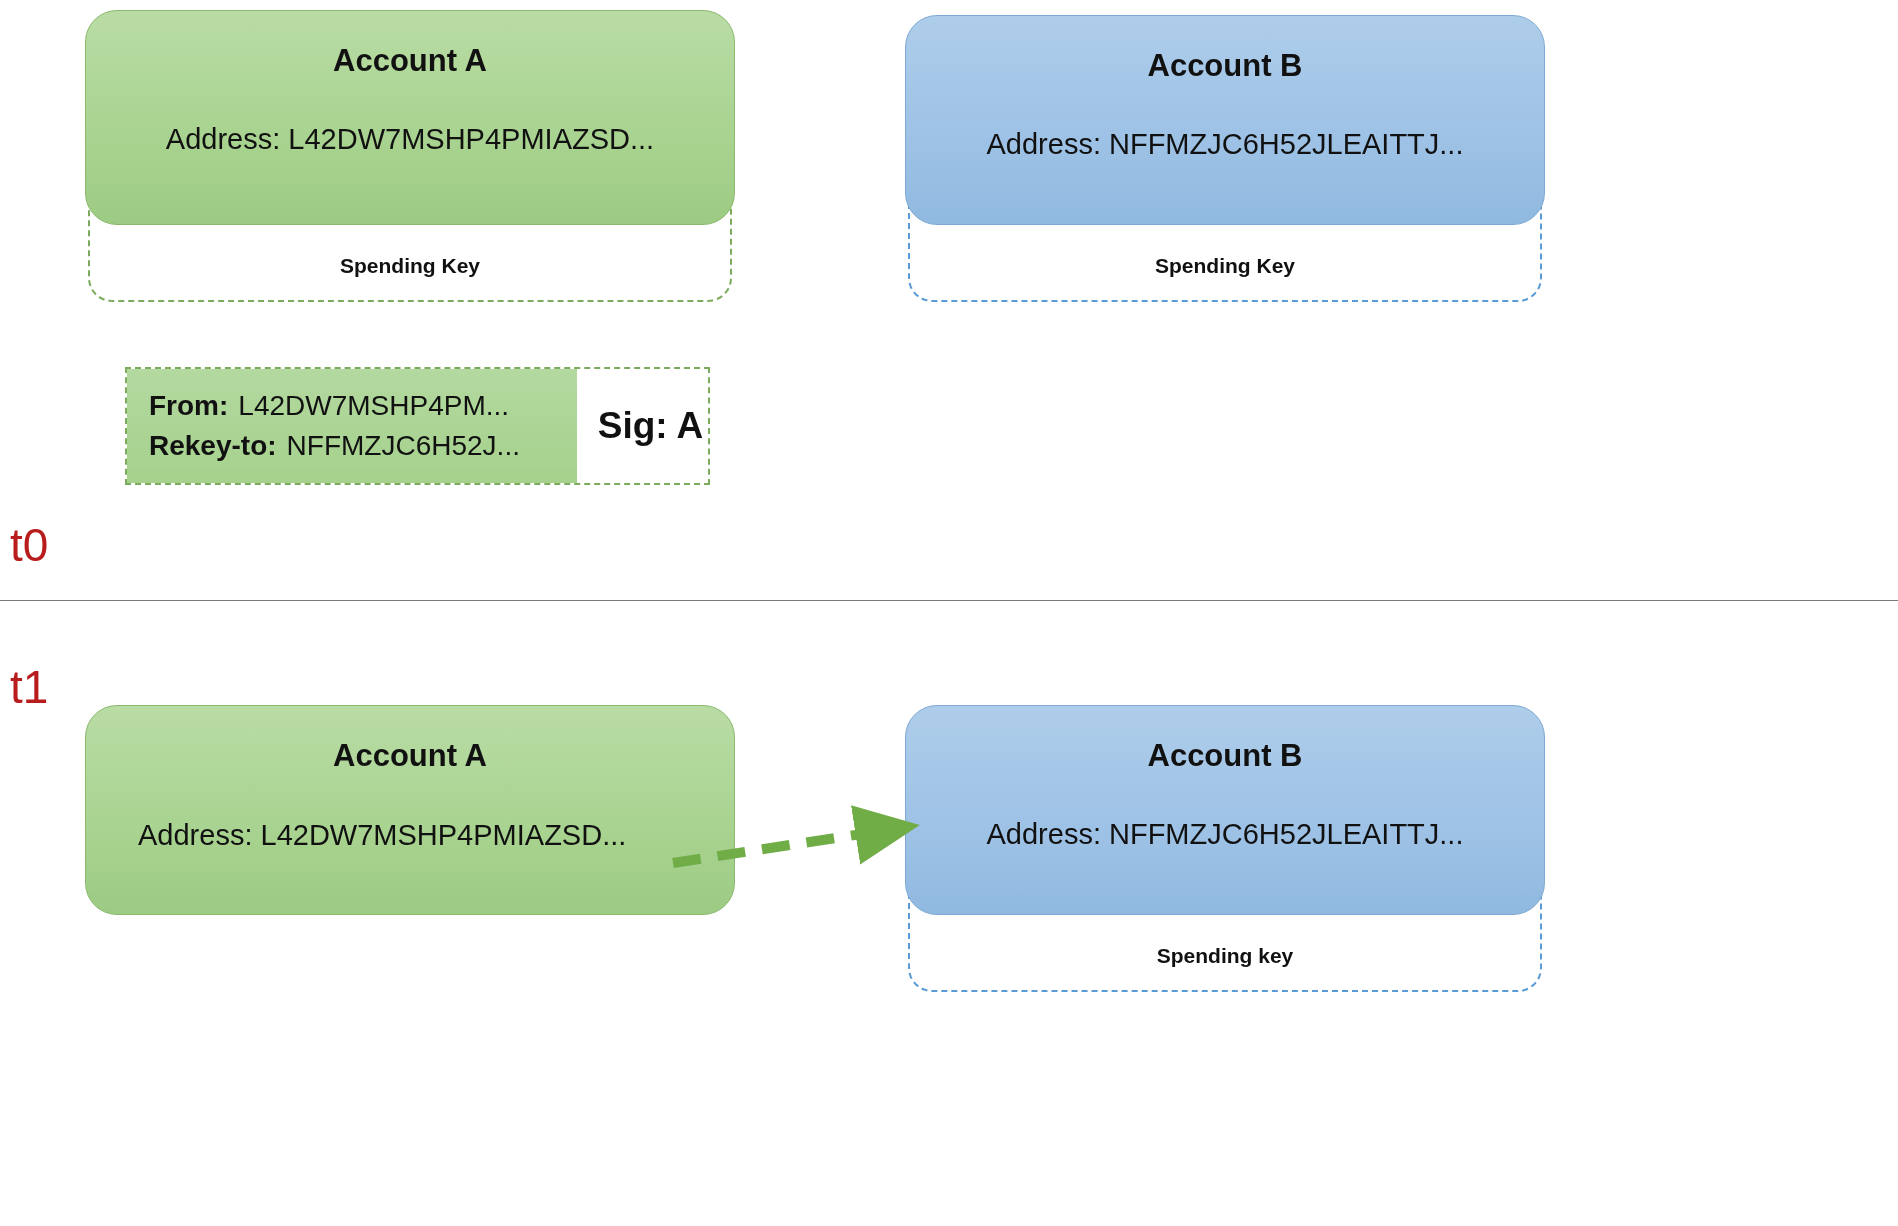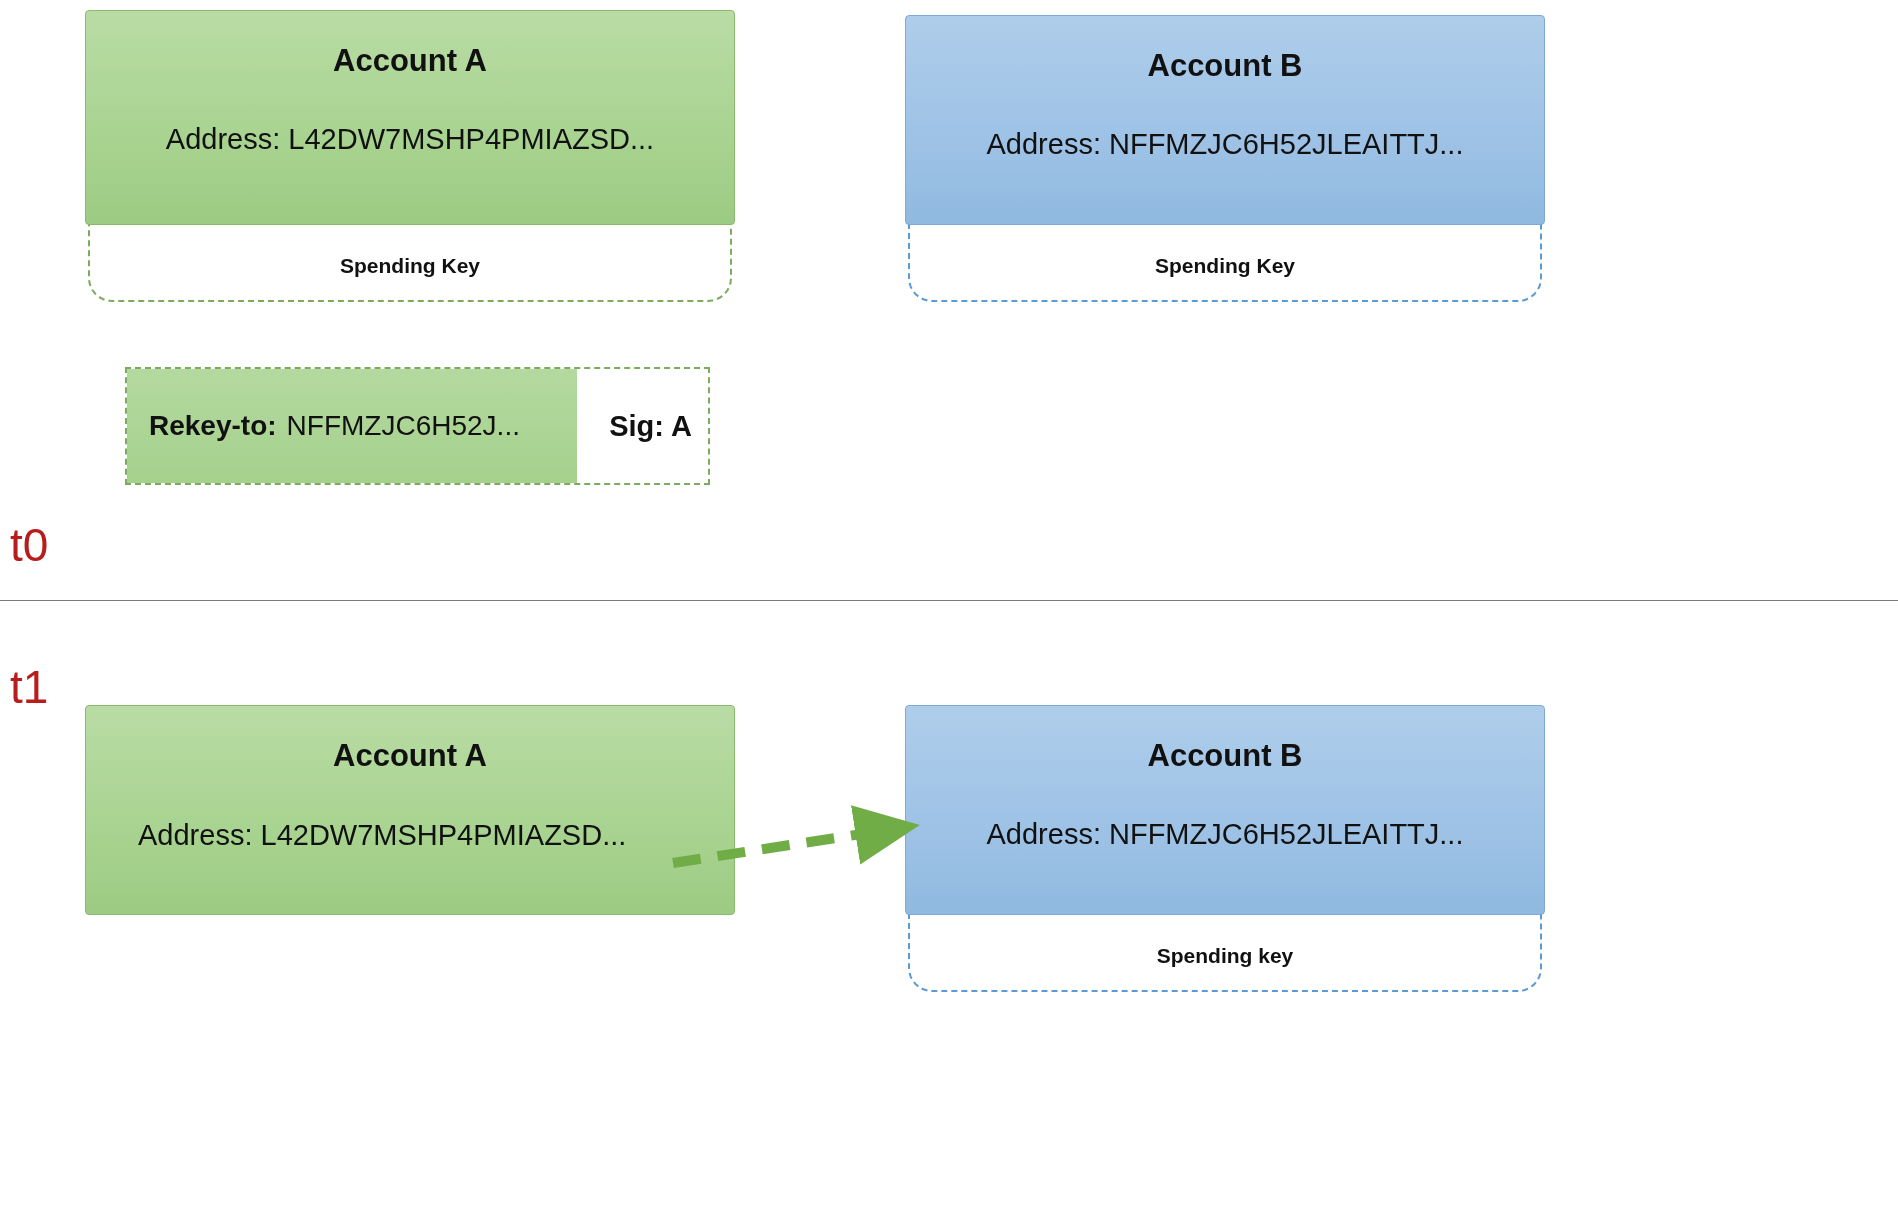--- a/index.html
+++ b/index.html
@@ -12,21 +12,21 @@
     position:relative;
     width:1898px;
     height:1226px;
     background:#ffffff;
     overflow:hidden;
   }
 
   
   .box-solid {
     position:absolute;
-    border-radius:4px;
+    border-radius:32px;
     z-index:2;
   }
   .green-box {
     background:linear-gradient(180deg,#b9dca5 0%,#a7d28e 65%,#9ccb83 100%);
     border:1px solid #8ab86c;
   }
   .blue-box {
     background:linear-gradient(180deg,#aecdea 0%,#9cc1e5 65%,#90b9e0 100%);
     border:1px solid #7ea9d3;
   }
@@ -89,21 +89,21 @@
     font-size:28px;
   }
   .txn-label { font-weight:700; margin-right:10px; }
   .txn-sig {
     position:absolute;
     left:450px; right:0; top:0; bottom:0;
     display:flex;
     align-items:center;
     justify-content:center;
     font-weight:700;
-    font-size:29px;
+    font-size:37px;
     padding-left:16px;
   }
 
   
   .time-label {
     position:absolute;
     left:10px;
     font-size:46px;
     color:#b91c1c;
   }
@@ -147,20 +147,23 @@
   </div>
 
   <div class="box-solid blue-box" style="left:905px; top:15px; width:640px; height:210px;">
     <div class="box-title">Account B</div>
     <div class="box-address">Address: NFFMZJC6H52JLEAITTJ...</div>
   </div>
 
   <div class="txn">
     <div class="txn-green">
       <div>
+        <span class="txn-label">From:</span><span>L42DW7MSHP4PM...</span>
+      </div>
+      <div>
         <span class="txn-label">Rekey-to:</span><span>NFFMZJC6H52J...</span>
       </div>
     </div>
     <div class="txn-sig">Sig: A</div>
   </div>
 
   <div class="time-label" style="top:518px;">t0</div>
 
   <div class="divider"></div>
 

